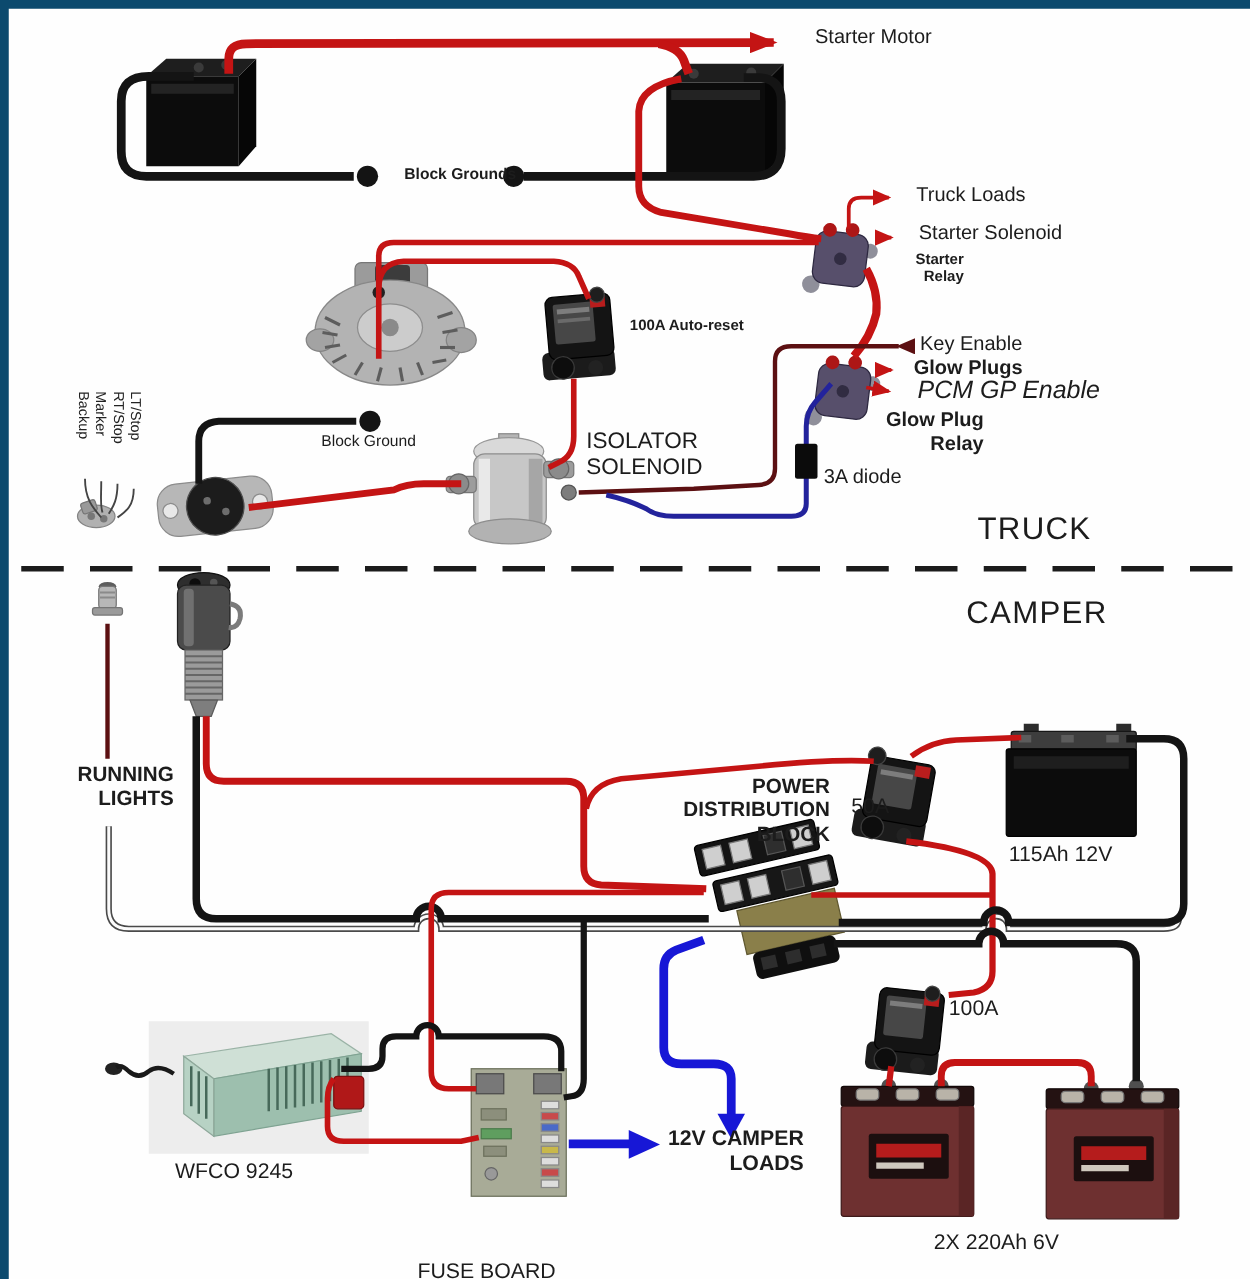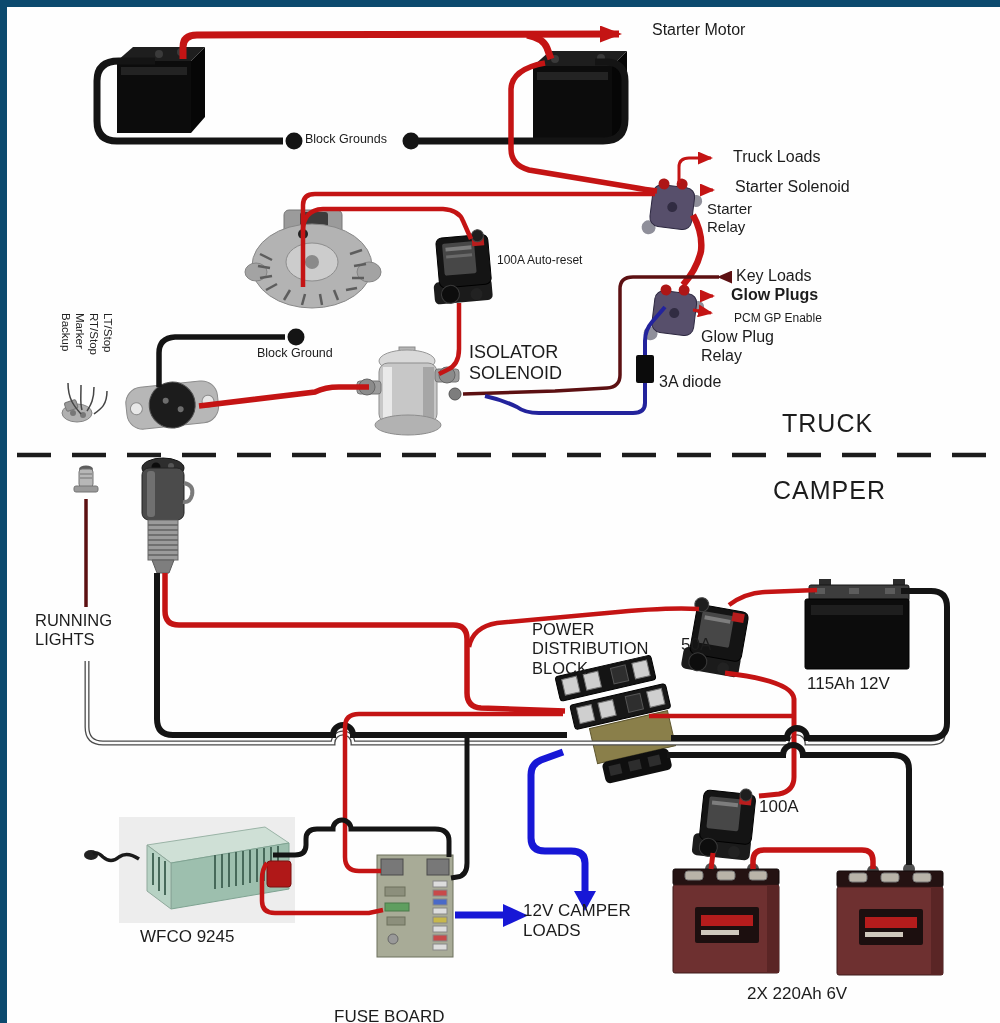--- a/index.html
+++ b/index.html
@@ -1,20 +1,20 @@
 <!DOCTYPE html>
 <html><head>
 <meta charset="utf-8">
 <style>
   html,body{margin:0;padding:0;background:#fff;font-family:"Liberation Sans",sans-serif;}
   #stage{position:relative;width:996px;height:1019px;border:7px solid #0c4a6e;background:#fefefe;overflow:hidden;}
   #wires{position:absolute;left:0;top:0;z-index:3;}
   #parts{position:absolute;left:0;top:0;z-index:2;}
   .lbl{position:absolute;z-index:5;color:#1c1c1c;line-height:1.18;white-space:pre-line;}
-  .c{text-align:left;}
+  .c{text-align:right;font-weight:bold;}
   .pin{position:absolute;transform:rotate(90deg);transform-origin:0 0;font-size:11.5px;color:#222;z-index:5;white-space:nowrap;}
 </style>
 </head>
 <body>
 
 <div id="stage">
 
 <svg id="parts" width="996" height="1019" viewBox="0 0 996 1019">
 
   <g transform="translate(108,38)">
@@ -338,24 +338,24 @@
     <path d="M448,908 L498,908" stroke="#1717d6" stroke-width="7"></path>
     <polygon points="496,897 496,920 521,908.5" fill="#1717d6"></polygon>
     <path d="M132,852 Q120,844 112,850 Q104,857 96,850 Q90,844 86,847" stroke="#1a1a1a" stroke-width="3.5"></path>
   </g>
 </svg>
 
 <div class="lbl" style="left:645px;top:14px;font-size:16px;">Starter Motor</div>
 <div class="lbl c" style="left:298px;top:125px;width:108px;font-size:12.5px;">Block Grounds</div>
 <div class="lbl" style="left:726px;top:141px;font-size:16px;">Truck Loads</div>
 <div class="lbl" style="left:728px;top:171px;font-size:16px;">Starter Solenoid</div>
-<div class="lbl c" style="left:700px;top:193px;width:64px;font-size:15px;">Starter Relay</div>
-<div class="lbl" style="left:729px;top:260px;font-size:16px;">Key Loads</div>
+<div class="lbl c" style="left:700px;top:193px;width:64px;font-size:12px;">Starter Relay</div>
+<div class="lbl" style="left:729px;top:260px;font-size:16px;">Key Enable</div>
 <div class="lbl" style="left:724px;top:279px;font-size:16px;font-weight:bold;">Glow Plugs</div>
-<div class="lbl" style="left:727px;top:304px;font-size:12px;">PCM GP Enable</div>
+<div class="lbl" style="left:727px;top:294px;font-size:20px;font-style:italic;">PCM GP Enable</div>
 <div class="lbl c" style="left:694px;top:321px;width:86px;font-size:16px;">Glow Plug Relay</div>
 <div class="lbl" style="left:652px;top:366px;font-size:16px;">3A diode</div>
 <div class="lbl c" style="left:490px;top:246px;width:98px;font-size:12px;">100A Auto-reset</div>
 <div class="lbl" style="left:462px;top:335px;width:142px;font-size:18px;">ISOLATOR SOLENOID</div>
 <div class="lbl" style="left:250px;top:339px;font-size:12.5px;">Block Ground</div>
 <div class="lbl" style="left:775px;top:402px;font-size:25px;letter-spacing:1px;">TRUCK</div>
 <div class="lbl" style="left:766px;top:469px;font-size:25px;letter-spacing:1px;">CAMPER</div>
 
 <span class="pin" style="left:107px;top:306px;">LT/Stop</span>
 <span class="pin" style="left:93px;top:306px;">RT/Stop</span>

